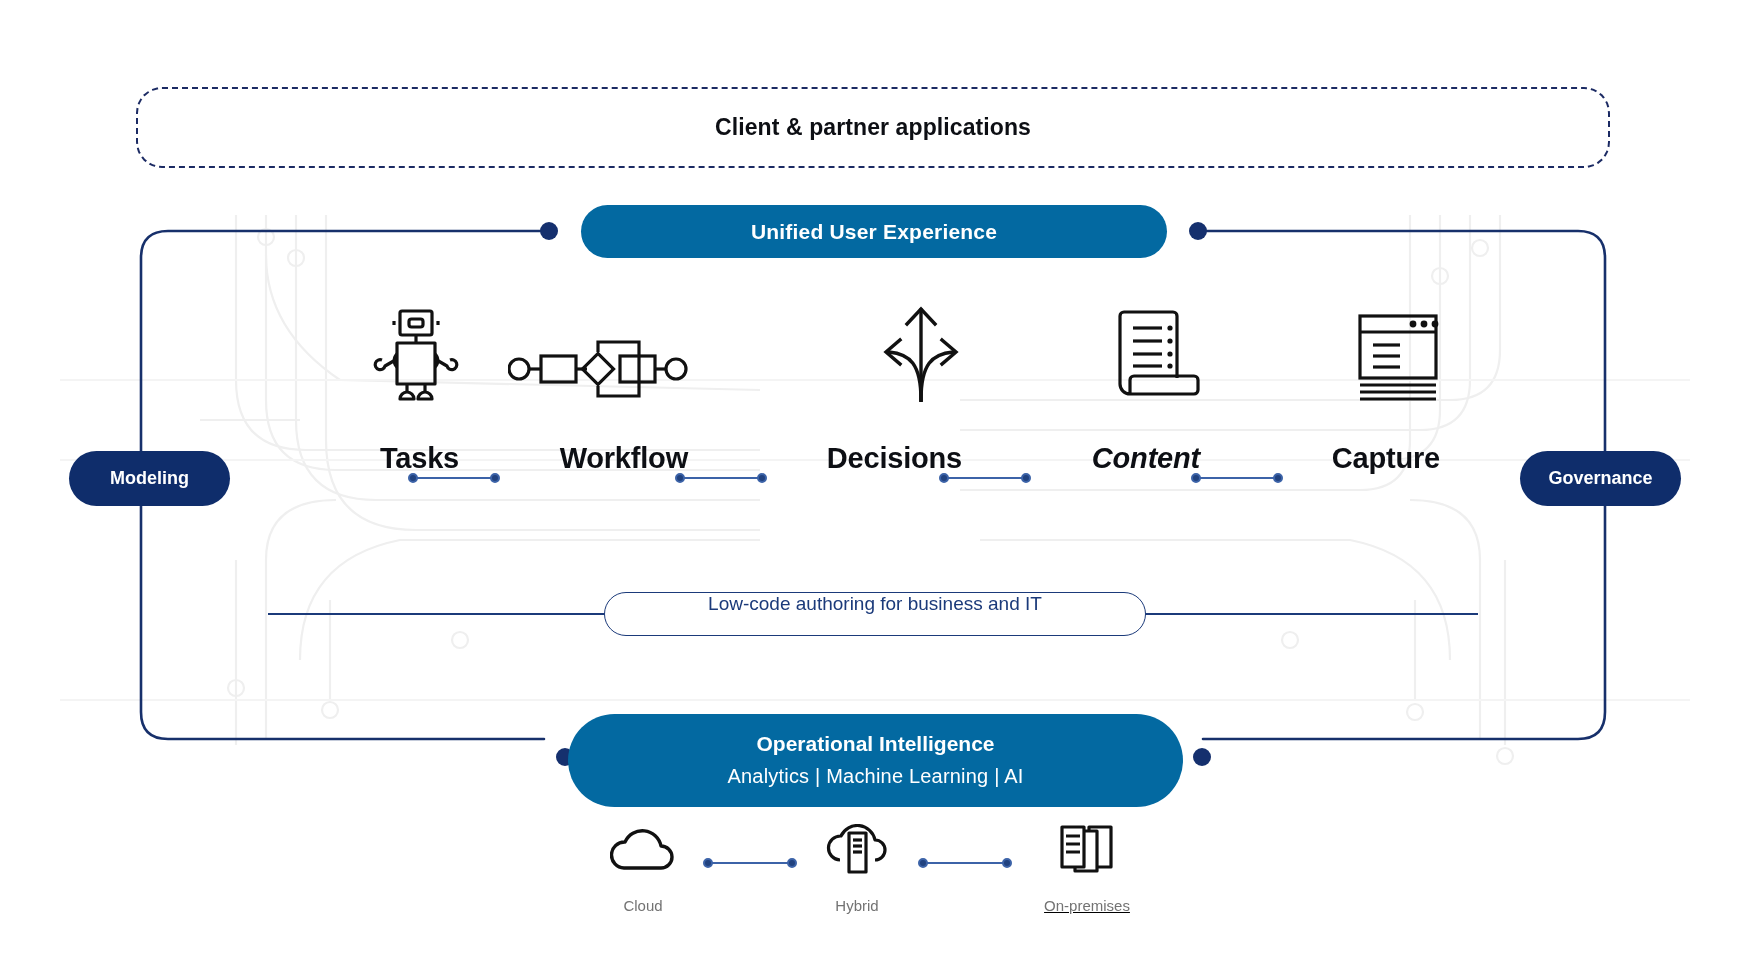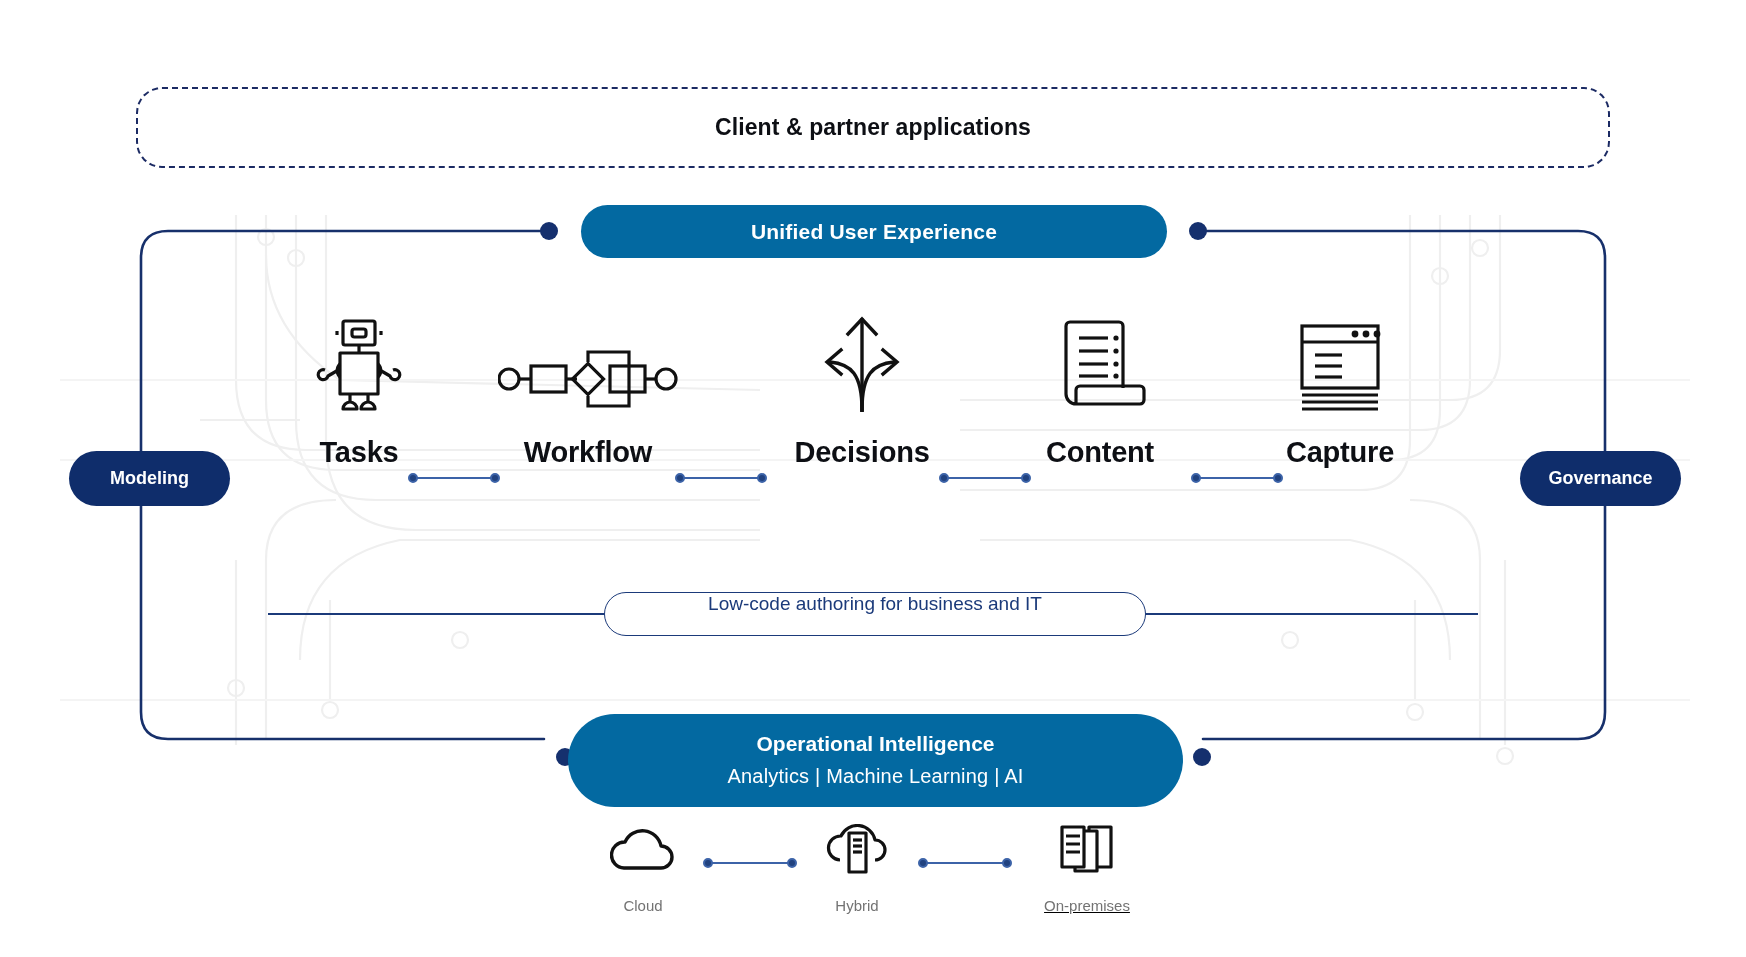--- a/index.html
+++ b/index.html
@@ -134,25 +134,26 @@
   }
   #lowcode-pill .label {
     font-size: 19px;
     color: #1b3a7a;
     font-weight: normal;
   }
 
   
   .cap-col {
     position: absolute;
-    top: 312px;
+    top: 302px;
     width: 200px;
     display: flex;
     flex-direction: column;
-    align-items: center;
+    align-items: flex-end;
+    gap: 16px;
   }
   .cap-icon {
     height: 100px;
     display: flex;
     align-items: flex-end;
     justify-content: center;
   }
   .cap-label {
     margin-top: 24px;
     font-size: 29px;
@@ -346,21 +347,21 @@
             <path d="M41,98 C41,62 30,52 9,50"></path>
             <polyline points="20,38 6,50 20,62"></polyline>
             <path d="M41,98 C41,62 52,52 73,50"></path>
             <polyline points="62,38 76,50 62,62"></polyline>
           </g>
         </svg>
       </div>
       <span class="cap-label">Decisions</span>
     </div>
 
-    <div class="cap-col" style="left:1000px;">
+    <div class="cap-col" style="left:1000px;font-style:italic;">
       <div class="cap-icon">
         <svg width="92" height="94" viewBox="0 0 92 94" xmlns="http://www.w3.org/2000/svg">
           <g fill="none" stroke="#111111" stroke-width="3.2" stroke-linejoin="round">
             <path d="M12,8 a4,4 0 0 1 4,-4 L65,4 a4,4 0 0 1 4,4 L69,70"></path>
             <path d="M12,8 L12,76 a10,10 0 0 0 10,10 L22,72 a4,4 0 0 1 4,-4 L86,68 a4,4 0 0 1 4,4 L90,82 a4,4 0 0 1 -4,4 L22,86"></path>
             <line x1="25" y1="20" x2="54" y2="20"></line>
             <line x1="25" y1="33" x2="54" y2="33"></line>
             <line x1="25" y1="46" x2="54" y2="46"></line>
             <line x1="25" y1="58" x2="54" y2="58"></line>
           </g>

